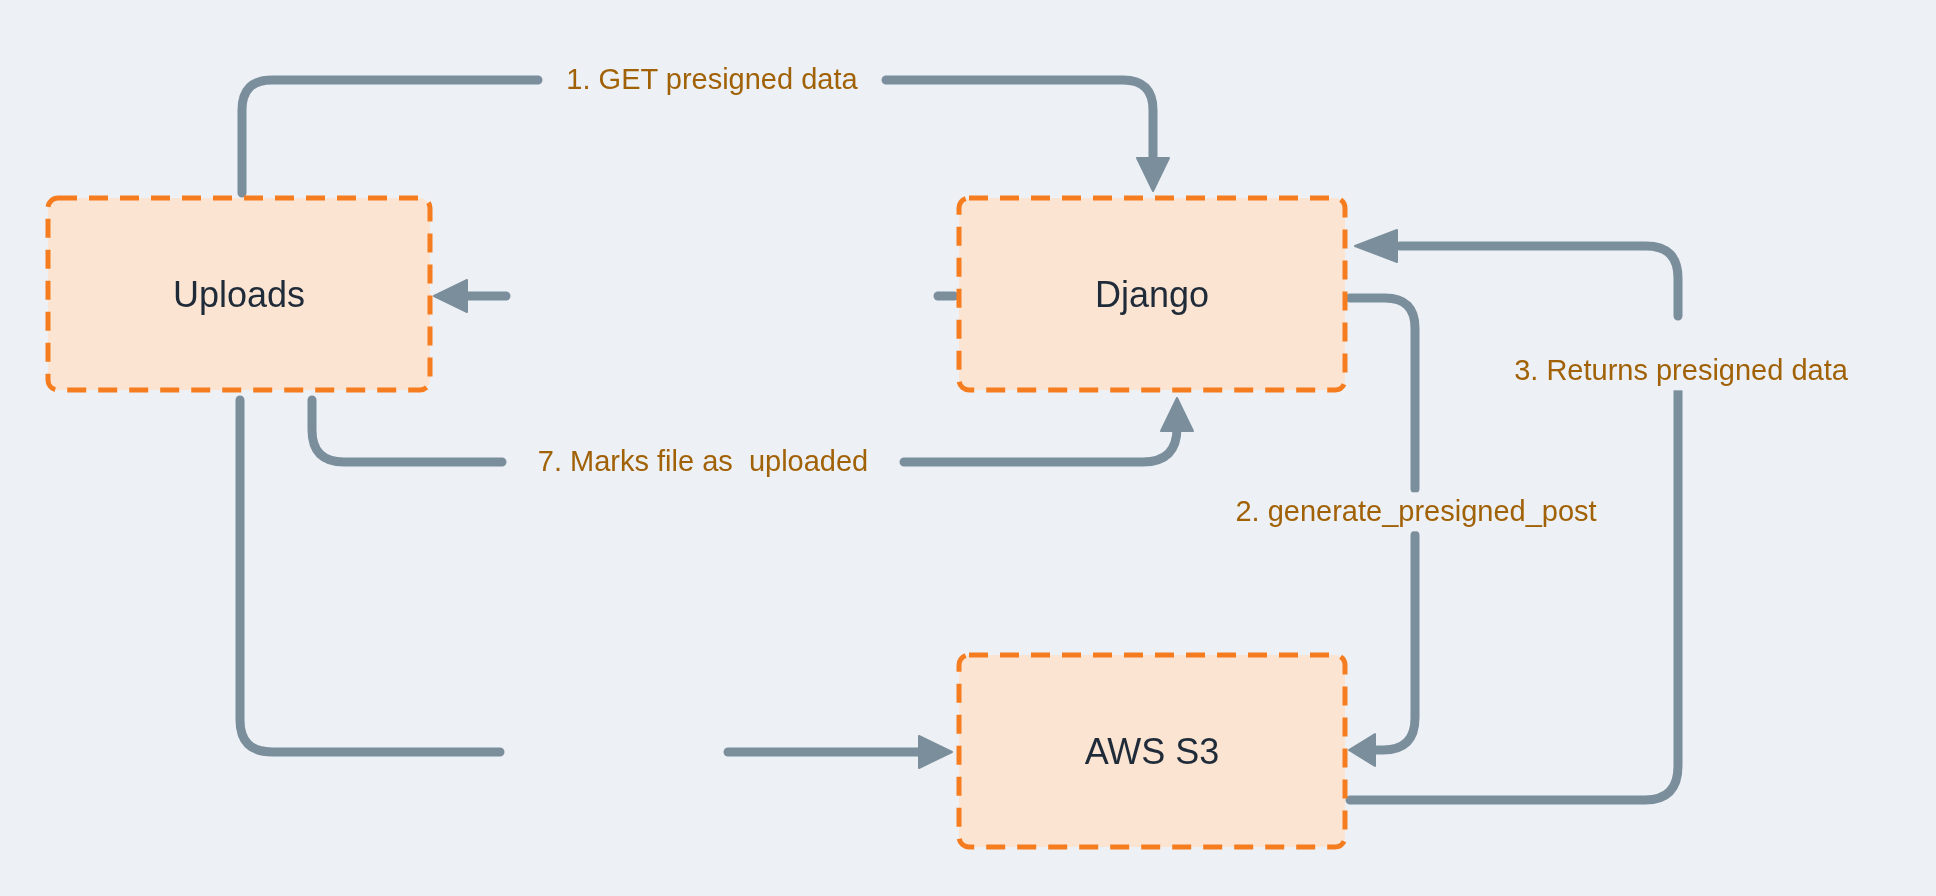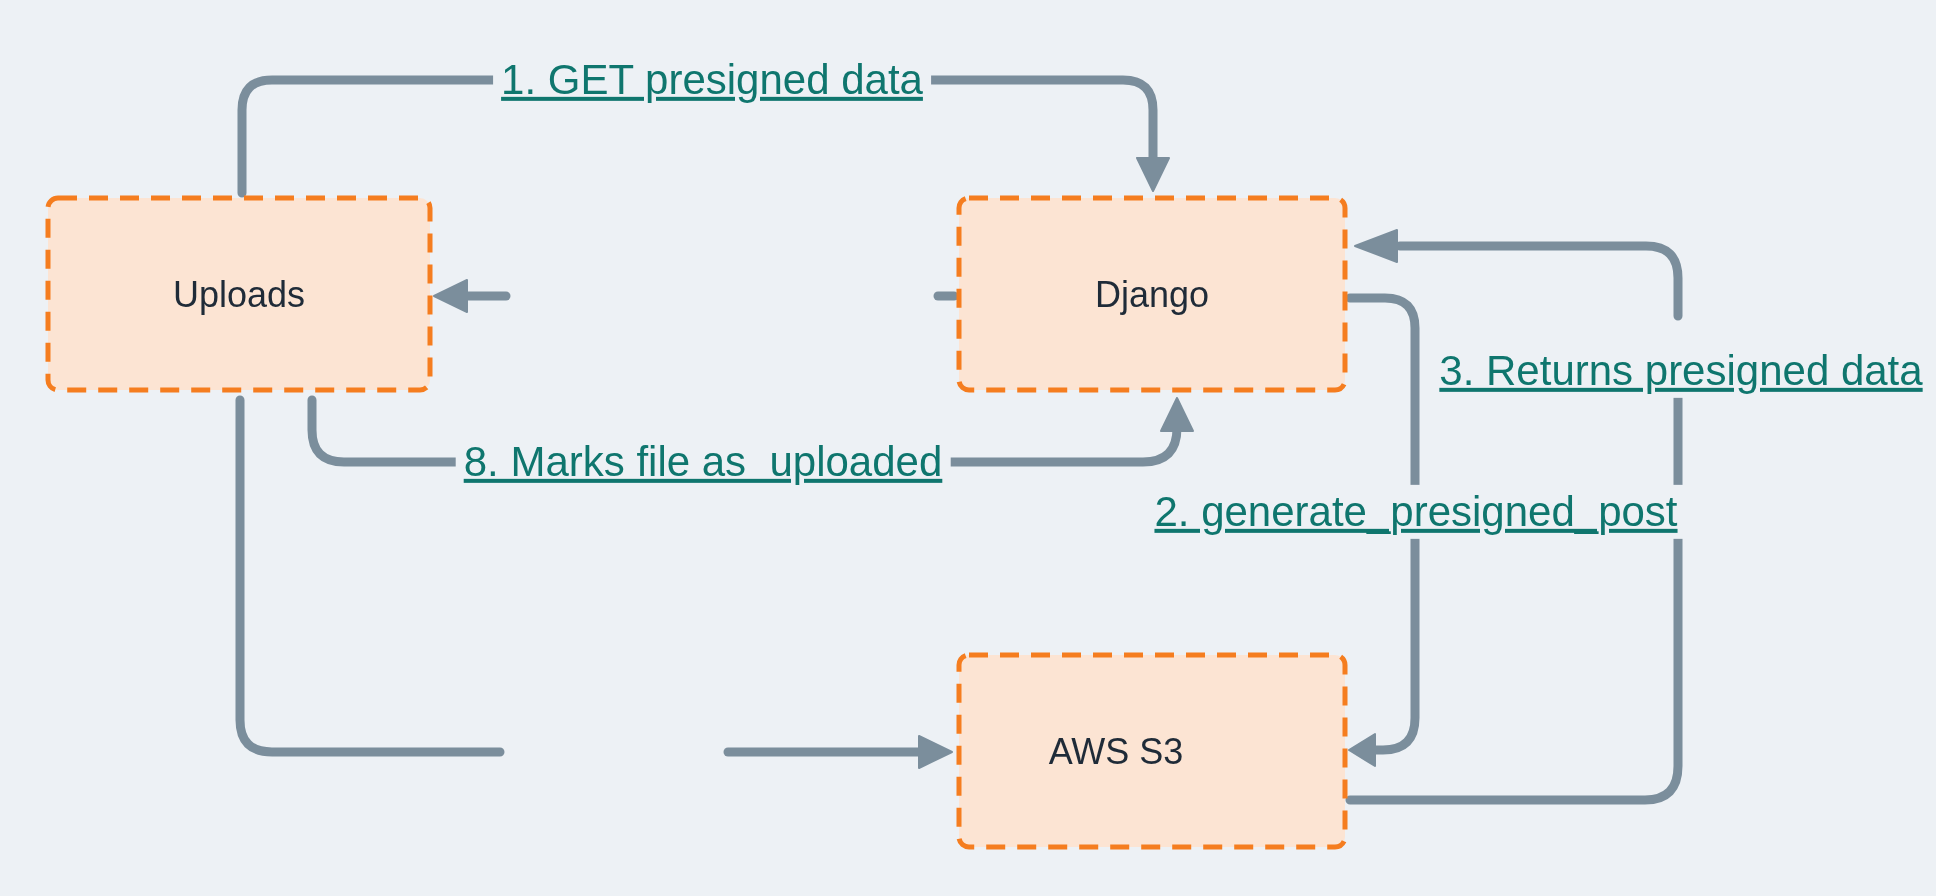--- a/index.html
+++ b/index.html
@@ -41,25 +41,24 @@
     stroke-width: 5;
     stroke-dasharray: 19 12;
   }
   .label {
     position: absolute;
     transform: translate(-50%, -50%);
     white-space: pre;
     line-height: 1.15;
   }
   .edge-label {
-    font-size: 42px;
-    color: #0f766e;
+    font-size: 29px;
+    color: #a16207;
     background: #edf1f5;
     padding: 3px 8px;
-    text-decoration: underline;
   }
   .node-label {
     font-size: 36px;
     color: #1f2b38;
   }
 </style>
 </head>
 <body>
 
 <div class="canvas">
@@ -102,20 +101,20 @@
       <polygon class="arrowhead" points="919,736 919,768 952,752"></polygon>
     </g>
 
     <rect class="node-rect" x="48" y="198" width="382" height="192" rx="10"></rect>
     <rect class="node-rect" x="959" y="198" width="386" height="192" rx="10"></rect>
     <rect class="node-rect" x="959" y="655" width="386" height="192" rx="10"></rect>
   </svg>
 
   <div class="label node-label" style="left:239px; top:295px;">Uploads</div>
   <div class="label node-label" style="left:1152px; top:295px;">Django</div>
-  <div class="label node-label" style="left:1116px; top:752px;">AWS S3</div>
+  <div class="label node-label" style="left:1152px; top:752px;">AWS S3</div>
 
   <div class="label edge-label" style="left:712px; top:80px;">1. GET presigned data</div>
   <div class="label edge-label" style="left:1416px; top:512px;text-align:center;">2. generate_presigned_post</div>
   <div class="label edge-label" style="left:1681px; top:347px;margin-top:24px;">3. Returns presigned data</div>
-  <div class="label edge-label" style="left:703px; top:462px;">8. Marks file as  uploaded</div>
+  <div class="label edge-label" style="left:703px; top:462px;">7. Marks file as  uploaded</div>
 
 </div>
 
 </body></html>

